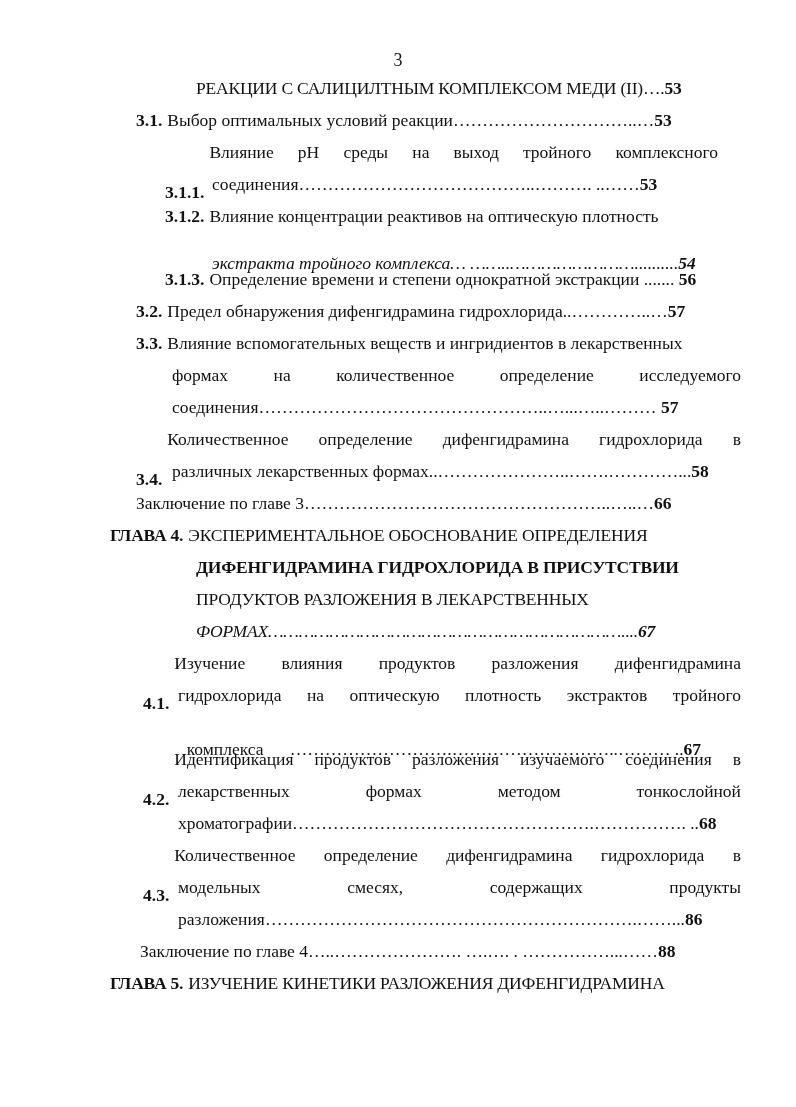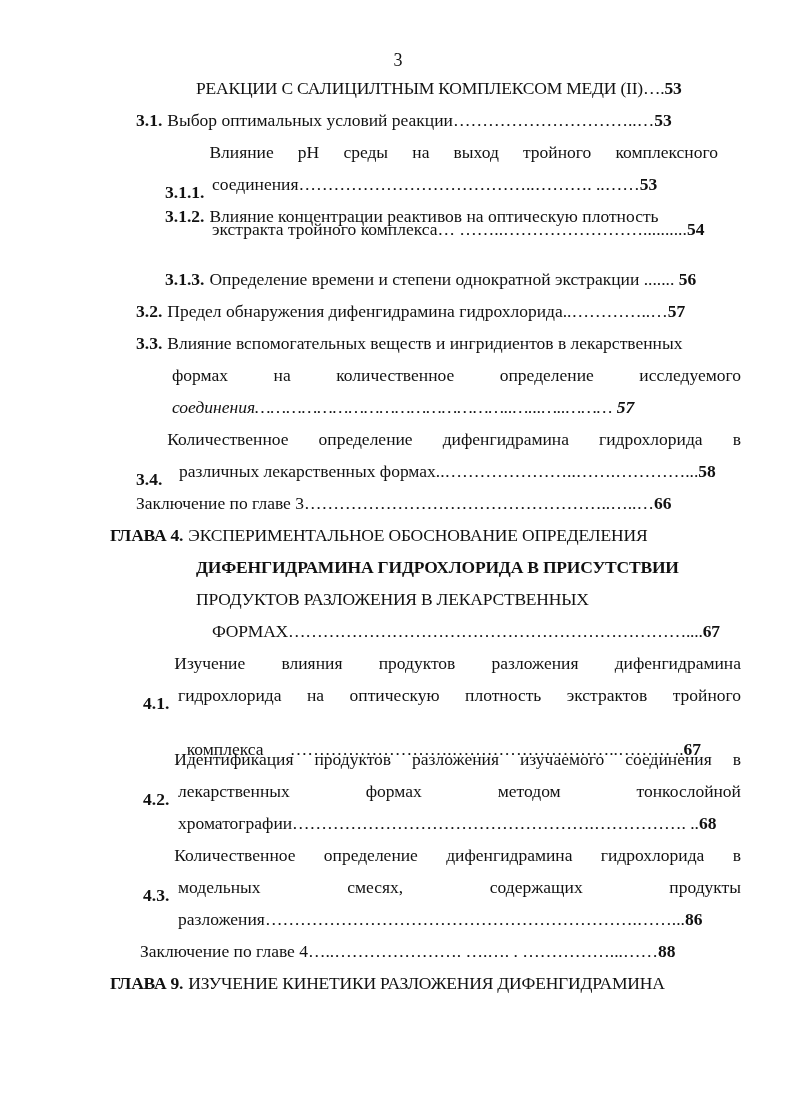--- a/index.html
+++ b/index.html
@@ -39,21 +39,21 @@
 </div>
 
 <div class="line" style="top:173px; left:212px;">
   <span>соединения…………………………………..………. ..……</span><span class="pg">53</span>
 </div>
 
 <div class="line" style="top:205px; left:165px;">
   <span class="num">3.1.2.</span><span>Влияние концентрации реактивов на оптическую плотность</span>
 </div>
 
-<div class="line" style="top:218px; left:212px;">
+<div class="line" style="top:252px; left:212px;font-style:italic;">
   <span>экстракта тройного комплекса… ……..……………………..........</span><span class="pg">54</span>
 </div>
 
 <div class="line" style="top:268px; left:165px;">
   <span class="num">3.1.3.</span><span>Определение времени и степени однократной экстракции ....... </span><span class="pg">56</span>
 </div>
 
 <div class="line" style="top:300px; left:136px;">
   <span class="num">3.2.</span><span>Предел обнаружения дифенгидрамина гидрохлорида..…………..…</span><span class="pg">57</span>
 </div>
@@ -63,56 +63,56 @@
 </div>
 
 <div class="line just" style="top:364px; left:172px; width:569px;">
   <span>формах</span>
   <span>на</span>
   <span>количественное</span>
   <span>определение</span>
   <span>исследуемого</span>
 </div>
 
-<div class="line" style="top:396px; left:172px;font-style:italic;">
+<div class="line" style="top:396px; left:172px;">
   <span>соединения…………………………………………..…...…..……… </span><span class="pg">57</span>
 </div>
 
 <div class="line" style="top:428px; left:136px; width:605px; display:flex;">
   <span class="num">3.4.</span>
   <span class="just" style="flex:1;">
     <span>Количественное</span>
     <span>определение</span>
     <span>дифенгидрамина</span>
     <span>гидрохлорида</span>
     <span>в</span>
   </span>
 </div>
 
-<div class="line" style="top:460px; left:179px;">
+<div class="line" style="top:460px; left:172px;">
   <span>различных лекарственных формах..…………………..…….…………...</span><span class="pg">58</span>
 </div>
 
 <div class="line" style="top:492px; left:136px;">
   <span>Заключение по главе 3……………………………………………..…..…</span><span class="pg">66</span>
 </div>
 
 <div class="line caps" style="top:524px; left:110px;">
   <span class="num">ГЛАВА 4.</span><span>ЭКСПЕРИМЕНТАЛЬНОЕ ОБОСНОВАНИЕ ОПРЕДЕЛЕНИЯ</span>
 </div>
 
 <div class="line caps" style="top:556px; left:196px;font-weight:bold;">
   <span>ДИФЕНГИДРАМИНА ГИДРОХЛОРИДА В ПРИСУТСТВИИ</span>
 </div>
 
 <div class="line caps" style="top:588px; left:196px;">
   <span>ПРОДУКТОВ РАЗЛОЖЕНИЯ В ЛЕКАРСТВЕННЫХ</span>
 </div>
 
-<div class="line caps" style="top:620px; left:212px;">
+<div class="line caps" style="top:620px; left:196px;font-style:italic;">
   <span>ФОРМАХ……………………………………………………………....</span><span class="pg">67</span>
 </div>
 
 <div class="line" style="top:652px; left:143px; width:598px; display:flex;">
   <span class="num">4.1.</span>
   <span class="just" style="flex:1;">
     <span>Изучение</span>
     <span>влияния</span>
     <span>продуктов</span>
     <span>разложения</span>
@@ -176,14 +176,14 @@
 
 <div class="line" style="top:908px; left:178px;">
   <span>разложения……………………………………………………….……...</span><span class="pg">86</span>
 </div>
 
 <div class="line" style="top:940px; left:140px;">
   <span>Заключение по главе 4…..…………………. ….…. . ……………...……</span><span class="pg">88</span>
 </div>
 
 <div class="line caps" style="top:972px; left:110px;">
-  <span class="num">ГЛАВА 9.</span><span>ИЗУЧЕНИЕ КИНЕТИКИ РАЗЛОЖЕНИЯ ДИФЕНГИДРАМИНА</span>
+  <span class="num">ГЛАВА 5.</span><span>ИЗУЧЕНИЕ КИНЕТИКИ РАЗЛОЖЕНИЯ ДИФЕНГИДРАМИНА</span>
 </div>
 
 </body></html>

